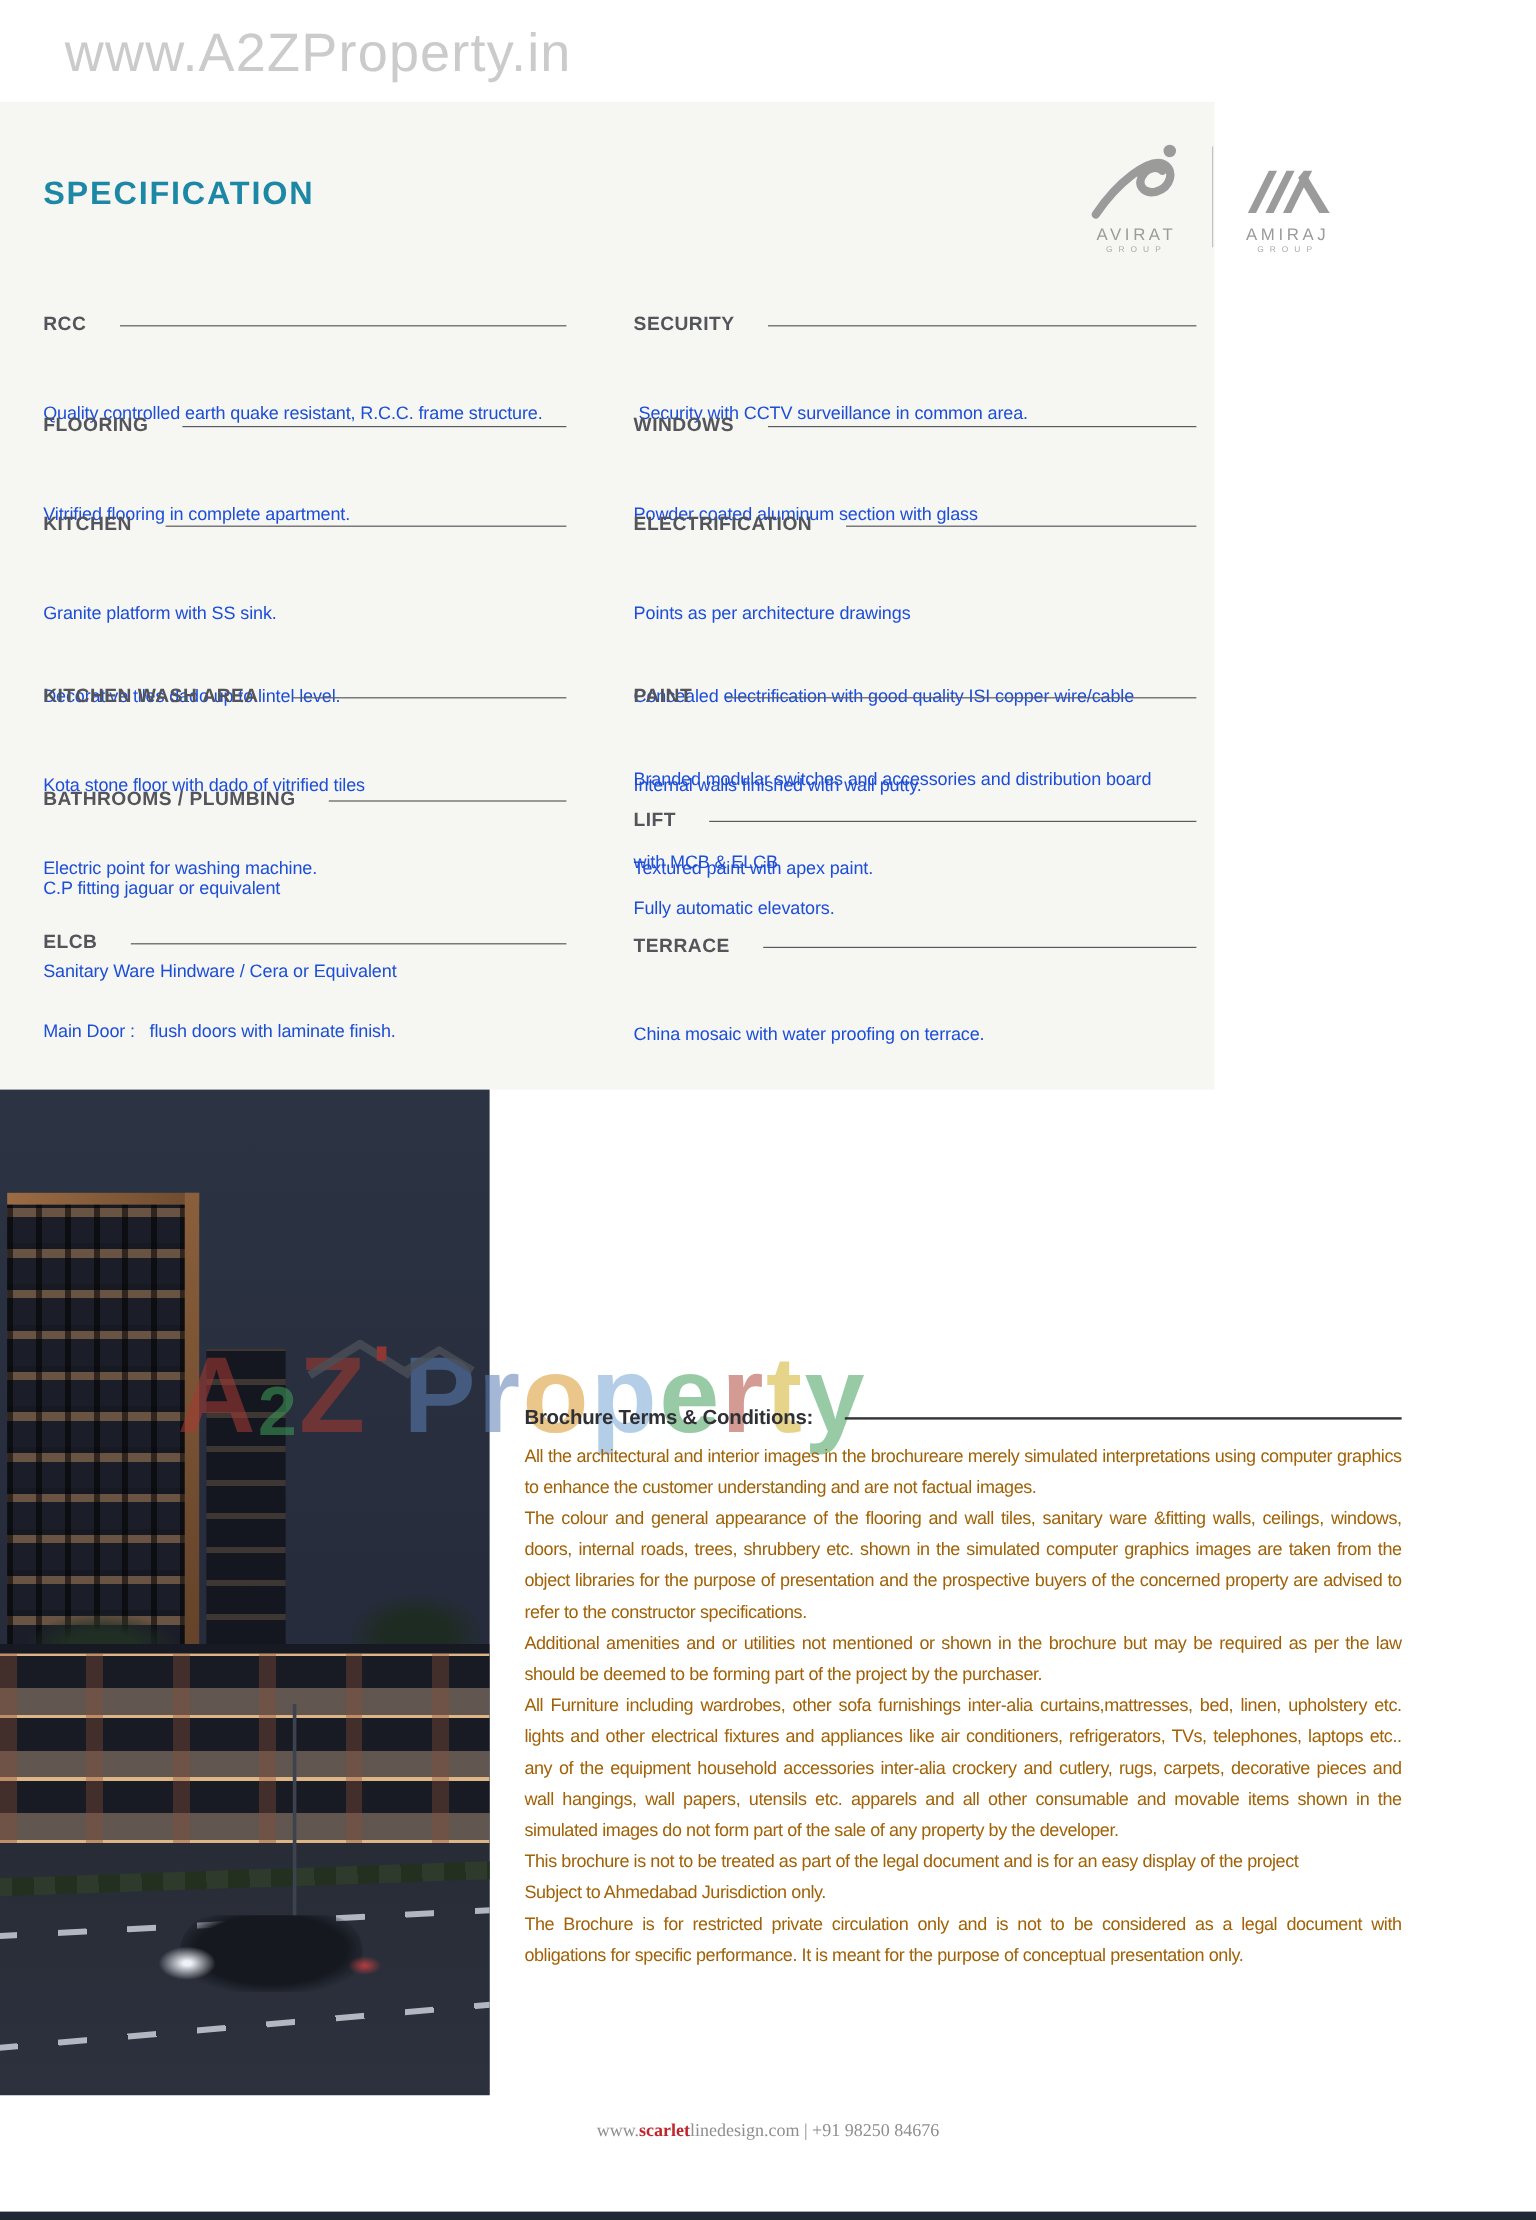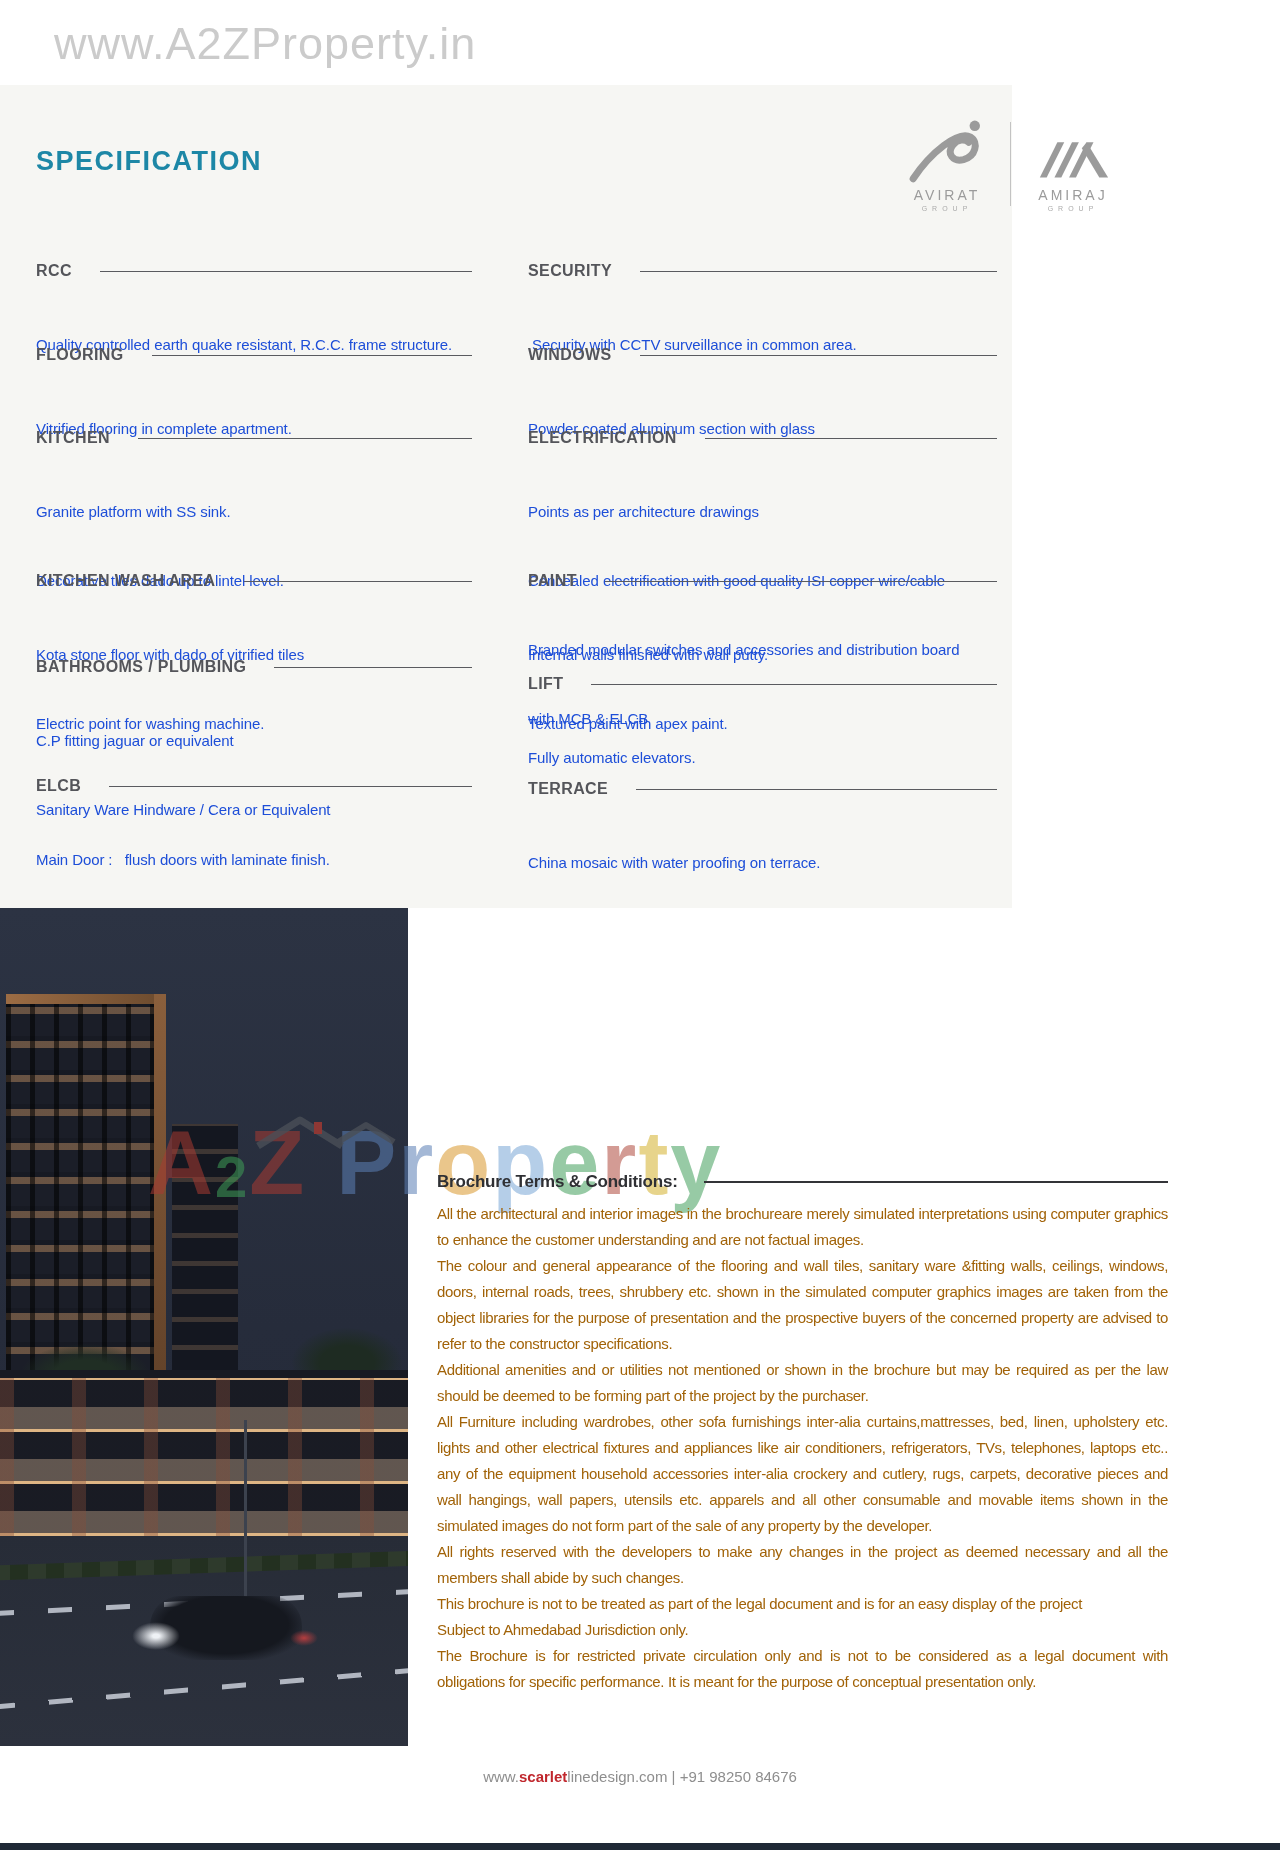--- a/index.html
+++ b/index.html
@@ -80,21 +80,21 @@
 
   
   .terms{position:absolute;left:437px;top:1172px;width:731px;}
   .terms-head{display:flex;align-items:center;gap:26px;margin-bottom:9px;}
   .terms-title{font-size:17px;font-weight:700;color:#2f3034;white-space:nowrap;letter-spacing:-.2px;}
   .terms-rule{flex:1;border-top:2px solid #333438;}
   .terms p{margin:0;font-size:15px;line-height:26px;color:#a16207;
            text-align:justify;letter-spacing:-.35px;}
 
   .footer{position:absolute;left:0;top:1768px;width:1280px;text-align:center;
-          font-size:15px;color:#8e8e8e;letter-spacing:0;}
+          font-size:15px;color:#8e8e8e;letter-spacing:0;font-family:Liberation Serif, serif;}
   .footer .brand{color:#c0272d;font-weight:700;}
   .bottombar{position:absolute;left:0;top:1843px;width:1280px;height:7px;background:#1f2936;}
 </style>
 </head>
 <body>
 
 <div class="panel"></div>
 
 <div class="wm-top">www.A2ZProperty.in</div>
 
@@ -297,21 +297,20 @@
 
 <div class="terms">
   <div class="terms-head">
     <span class="terms-title">Brochure Terms &amp; Conditions:</span>
     <div class="terms-rule"></div>
   </div>
   <p>All the architectural and interior images in the brochureare merely simulated interpretations using computer graphics to enhance the customer understanding and are not factual images.</p>
   <p>The colour and general appearance of the flooring and wall tiles, sanitary ware &amp;fitting walls, ceilings, windows, doors, internal roads, trees, shrubbery etc. shown in the simulated computer graphics images are taken from the object libraries for the purpose of presentation and the prospective buyers of the concerned property are advised to refer to the constructor specifications.</p>
   <p>Additional amenities and or utilities not mentioned or shown in the brochure but may be required as per the law should be deemed to be forming part of the project by the purchaser.</p>
   <p>All Furniture including wardrobes, other sofa furnishings inter-alia curtains,mattresses, bed, linen, upholstery etc. lights and other electrical fixtures and appliances like air conditioners, refrigerators, TVs, telephones, laptops etc.. any of the equipment household accessories inter-alia crockery and cutlery, rugs, carpets, decorative pieces and wall hangings, wall papers, utensils etc. apparels and all other consumable and movable items shown in the simulated images do not form part of the sale of any property by the developer.</p>
-  <p>All rights reserved with the developers to make any changes in the project as deemed necessary and all the members shall abide by such changes.</p>
   <p>This brochure is not to be treated as part of the legal document and is for an easy display of the project</p>
   <p>Subject to Ahmedabad Jurisdiction only.</p>
   <p>The Brochure is for restricted private circulation only and is not to be considered as a legal document with obligations for specific performance. It is meant for the purpose of conceptual presentation only.</p>
 </div>
 
 <div class="footer">
   <span>www.</span><span class="brand">scarlet</span><span>linedesign.com | +91 98250 84676</span>
 </div>
 
 <div class="bottombar"></div>

